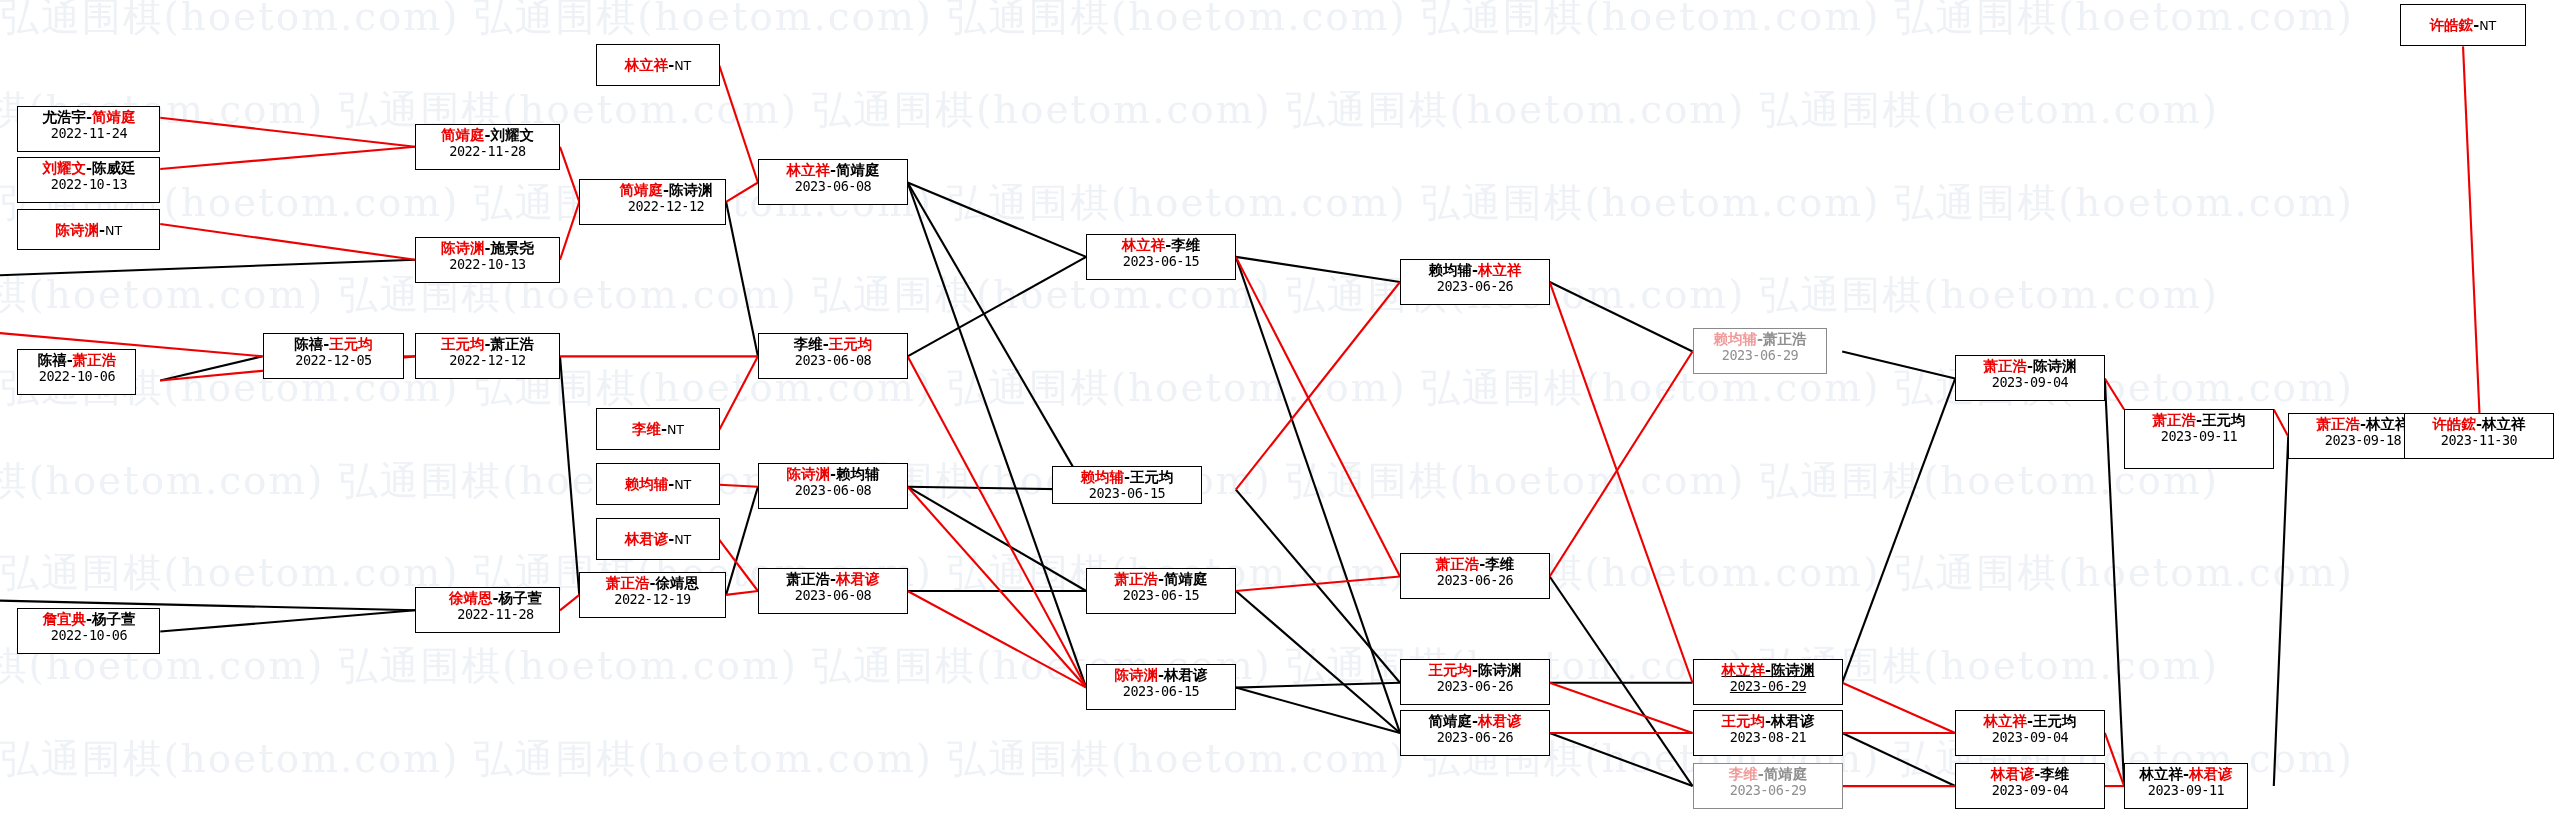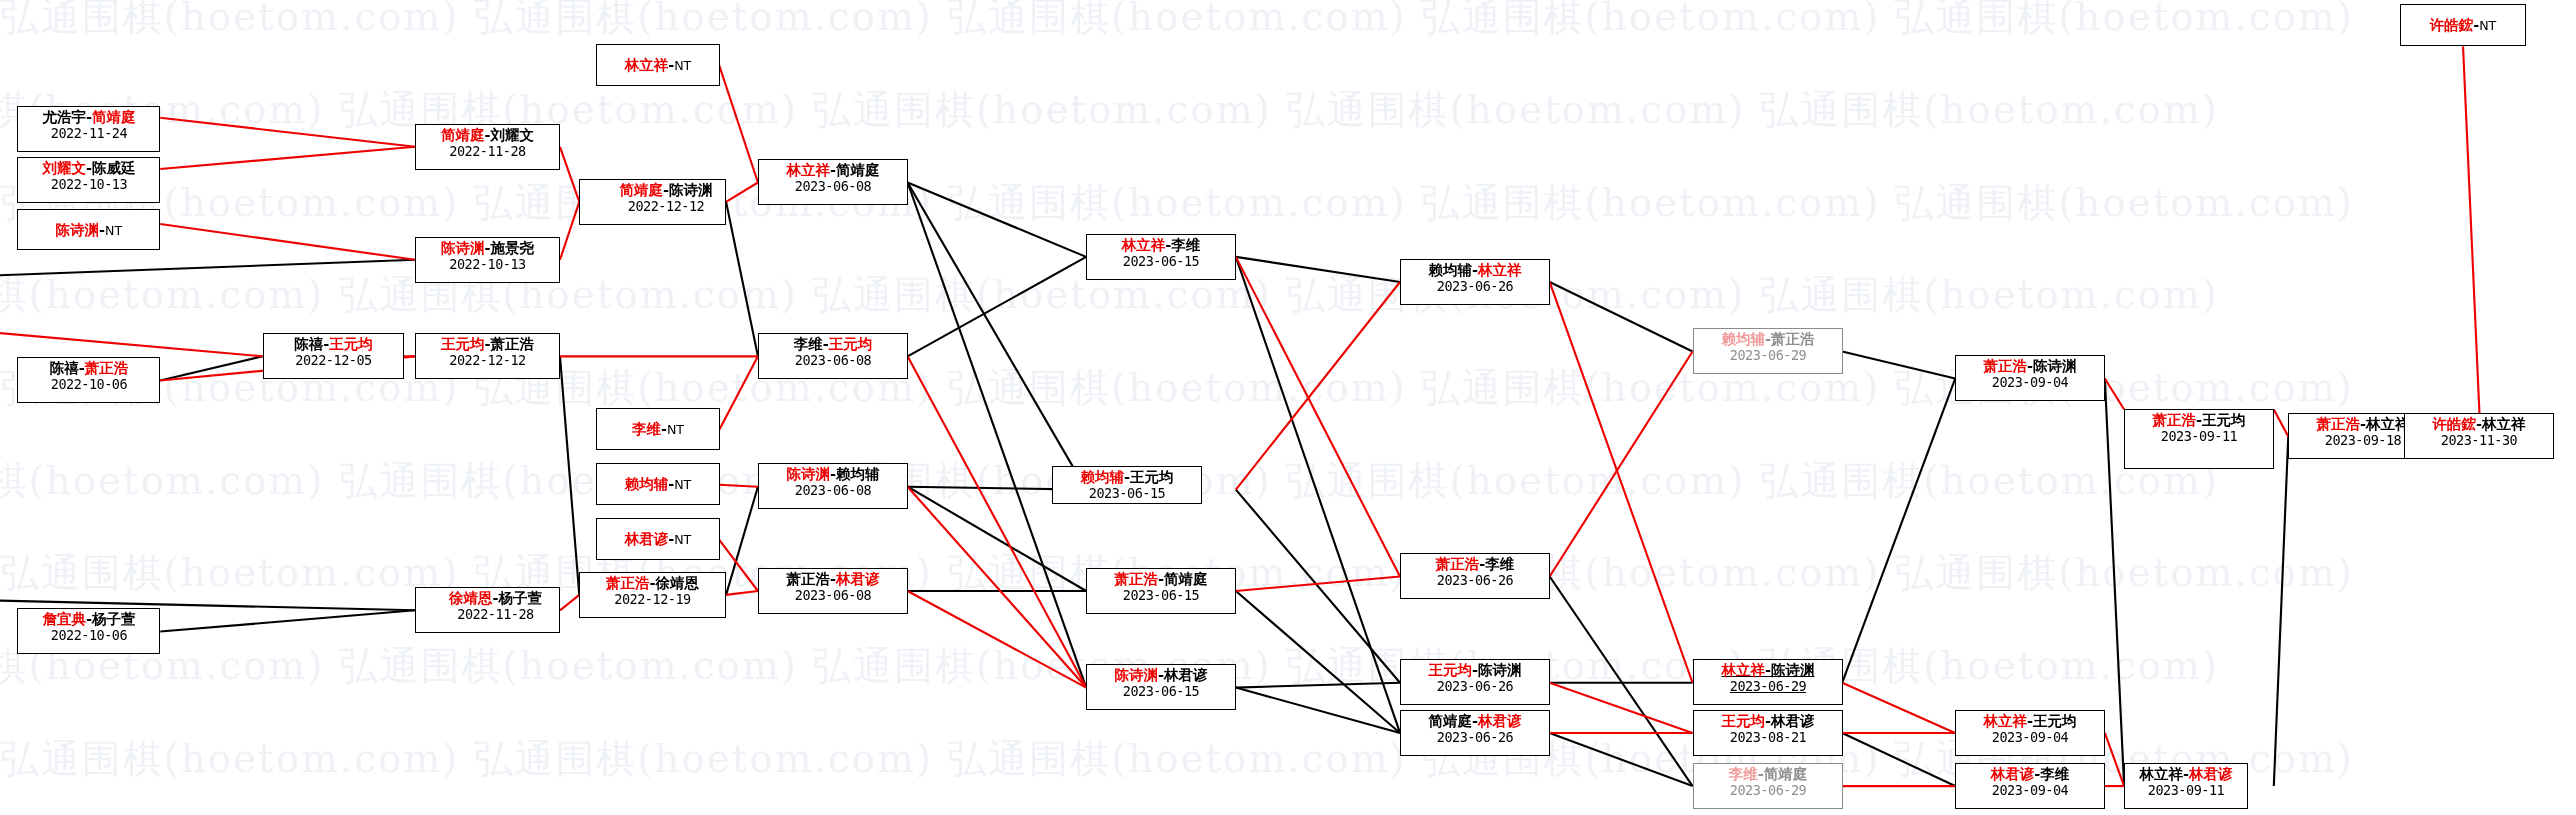--- a/index.html
+++ b/index.html
@@ -142,21 +142,21 @@
         <div class="players"><span class="blk">尤浩宇</span><span class="blk">-</span><span class="red">简靖庭</span></div>
         <div class="date">2022-11-24</div>
       </div>
       <div class="node" style="left: 17.4px; top: 157px; width: 143px; height: 46px;">
         <div class="players"><span class="red">刘耀文</span><span class="blk">-</span><span class="blk">陈威廷</span></div>
         <div class="date">2022-10-13</div>
       </div>
       <div class="node single" style="left: 17.4px; top: 209px; width: 143px; height: 41px;">
         <div class="players"><span class="red">陈诗渊</span><span class="blk">-</span><span class="blk" style="font-size: 12.6px; font-weight: normal;">NT</span></div>
       </div>
-      <div class="node" style="left: 17.4px; top: 357px; width: 143px; height: 46px;">
+      <div class="node" style="left: 17.4px; top: 349px; width: 119px; height: 46px;">
         <div class="players"><span class="blk">陈禧</span><span class="blk">-</span><span class="red">萧正浩</span></div>
         <div class="date">2022-10-06</div>
       </div>
       <div class="node" style="left: 17.4px; top: 608px; width: 143px; height: 46px;">
         <div class="players"><span class="red">詹宜典</span><span class="blk">-</span><span class="blk">杨子萱</span></div>
         <div class="date">2022-10-06</div>
       </div>
       <div class="node" style="left: 415px; top: 124px; width: 145px; height: 46px;">
         <div class="players"><span class="red">简靖庭</span><span class="blk">-</span><span class="blk">刘耀文</span></div>
         <div class="date">2022-11-28</div>
@@ -238,21 +238,21 @@
         <div class="date">2023-06-26</div>
       </div>
       <div class="node" style="left: 1400px; top: 659px; width: 150px; height: 46px;">
         <div class="players"><span class="red">王元均</span><span class="blk">-</span><span class="blk">陈诗渊</span></div>
         <div class="date">2023-06-26</div>
       </div>
       <div class="node" style="left: 1400px; top: 710px; width: 150px; height: 46px;">
         <div class="players"><span class="blk">简靖庭</span><span class="blk">-</span><span class="red">林君谚</span></div>
         <div class="date">2023-06-26</div>
       </div>
-      <div class="node faded" style="left: 1693px; top: 328px; width: 150px; height: 46px;">
+      <div class="node faded" style="left: 1693px; top: 328px; width: 134px; height: 46px;">
         <div class="players"><span class="red">赖均辅</span><span class="blk">-</span><span class="blk">萧正浩</span></div>
         <div class="date">2023-06-29</div>
       </div>
       <div class="node" style="left: 1693px; top: 659px; width: 150px; height: 46px; text-decoration: underline;">
         <div class="players"><span class="red">林立祥</span><span class="blk">-</span><span class="blk">陈诗渊</span></div>
         <div class="date">2023-06-29</div>
       </div>
       <div class="node" style="left: 1693px; top: 710px; width: 150px; height: 46px;">
         <div class="players"><span class="red">王元均</span><span class="blk">-</span><span class="blk">林君谚</span></div>
         <div class="date">2023-08-21</div>

